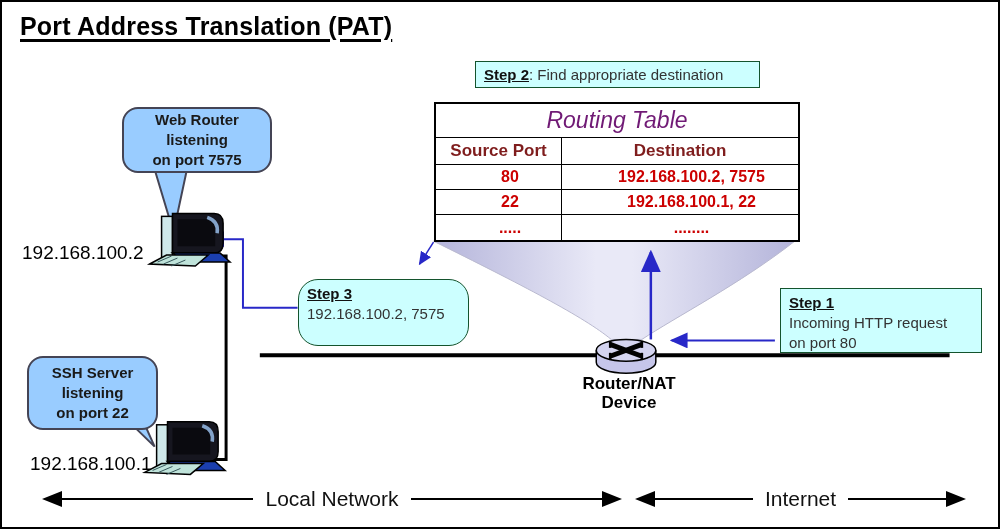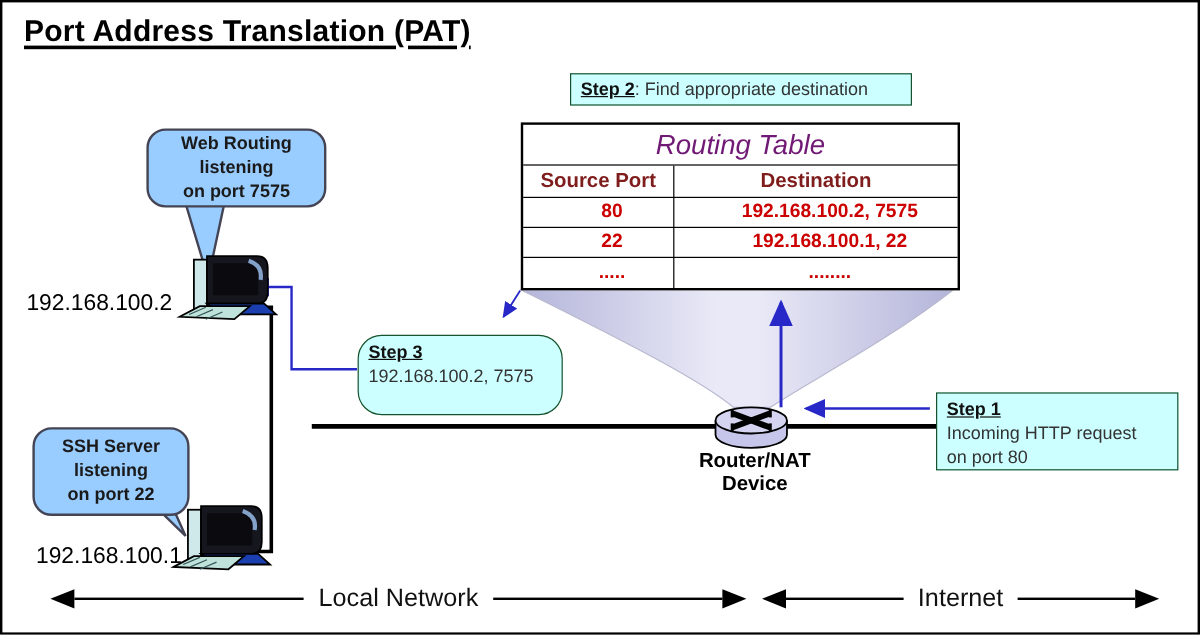--- a/index.html
+++ b/index.html
@@ -31,21 +31,21 @@
     color:#333;
     font-size:15px;
     line-height:20px;
     padding:4px 8px;
     box-sizing:border-box;
   }
   .steplabel { font-weight:bold; text-decoration:underline; color:#111; }
 
   #step2-box { left:473px; top:59px; width:285px; height:27px; padding-top:3px; white-space:nowrap; }
   #step3-box { left:296px; top:277px; width:171px; height:67px;border-radius:20px; }
-  #step1-box { left:778px; top:286px; width:202px; height:65px;margin-top:39px; }
+  #step1-box { left:778px; top:286px; width:202px; height:65px; }
 
   
   #routing-table {
     left:432px; top:100px; width:366px; height:140px;
     border:2px solid #000; box-sizing:border-box; background:#fff;
   }
   #rt-title {
     height:33px; border-bottom:1px solid #000;
     font-size:23px; font-style:italic; color:#701a75;
     display:flex; align-items:center; justify-content:center;
@@ -174,21 +174,21 @@
       <div class="rt-cell rt-val c1">22</div>
       <div class="rt-cell rt-val c2">192.168.100.1, 22</div>
     </div>
     <div class="rt-row">
       <div class="rt-cell rt-val c1">.....</div>
       <div class="rt-cell rt-val c2">........</div>
     </div>
   </div>
 
   <div id="bubble-web" class="abs bubble">
-    <div>Web Routing</div>
+    <div>Web Router</div>
     <div>listening</div>
     <div>on port 7575</div>
   </div>
   <div id="bubble-ssh" class="abs bubble">
     <div>SSH Server</div>
     <div>listening</div>
     <div>on port 22</div>
   </div>
 
   <div id="ip-web" class="abs ip-label">192.168.100.2</div>

